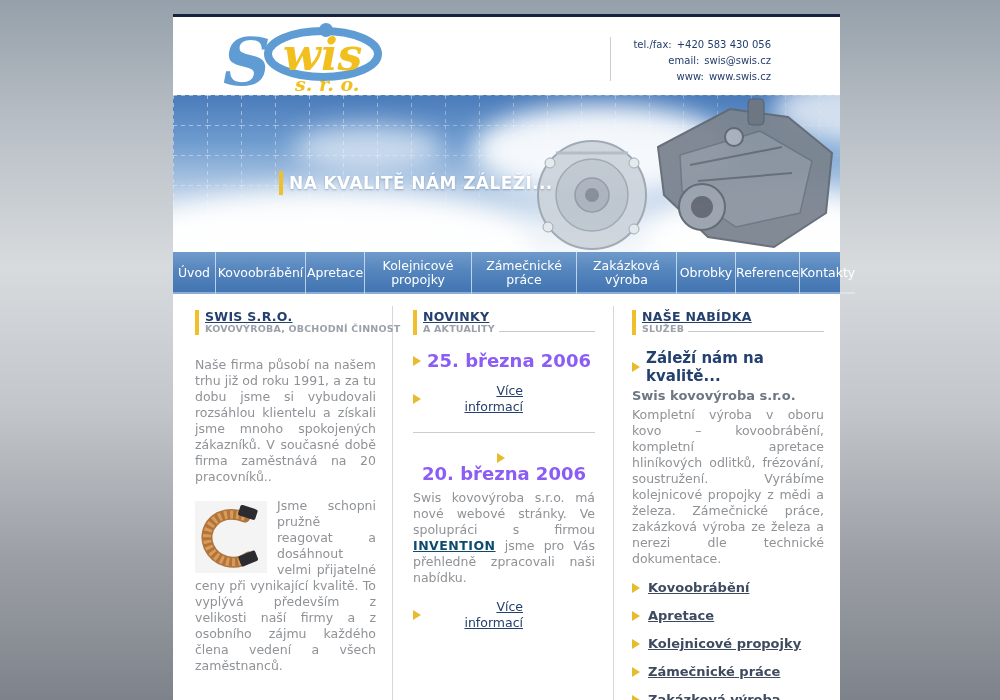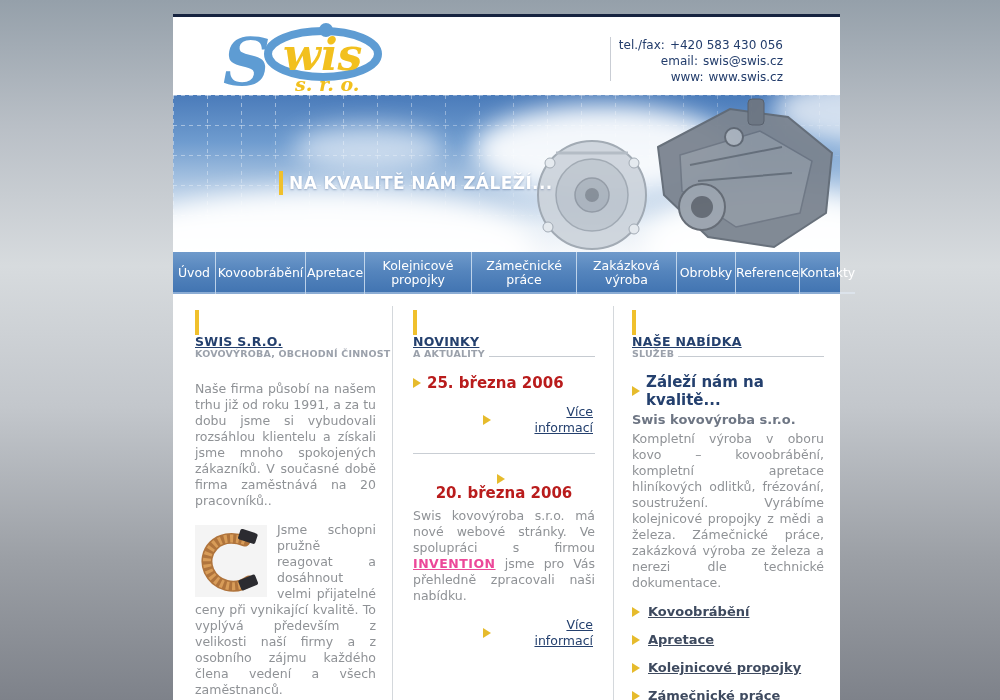--- a/index.html
+++ b/index.html
@@ -5,21 +5,21 @@
   html,body{margin:0;padding:0;width:1000px;height:700px;overflow:hidden;
     font-family:"DejaVu Sans","Liberation Sans",sans-serif;}
   body{background:linear-gradient(180deg,#95a0aa 0%,#b9bfc6 18%,#d7dbde 38%,#c3c7cc 58%,#9b9fa5 80%,#7e828a 100%);}
 
   .panel{position:absolute;left:173px;top:14px;width:667px;height:683px;background:#fff;
     border-top:3px solid #16233f;}
 
   
   .header{position:relative;height:78px;background:#fff;}
   .logo{position:absolute;left:50px;top:6px;width:170px;height:70px;}
-  .contact{position:absolute;right:57px;top:20px;font-size:12px;color:#223c6b;line-height:16px;}
+  .contact{position:absolute;right:69px;top:20px;font-size:10px;color:#223c6b;line-height:16px;}
   .contact-row{display:flex;justify-content:flex-end;}
   .contact-label{text-align:right;margin-right:5px;color:#223c6b;}
   .contact-value{color:#223c6b;text-decoration:none;}
   .header-divider{position:absolute;left:437px;top:20px;width:1px;height:44px;background:#c9cdd4;}
 
   
   .banner{position:relative;height:157px;overflow:hidden;
     background:linear-gradient(180deg,#4a7bba 0%,#6f9ccf 30%,#b9cfe7 62%,#e9f0f7 85%,#f5f8fb 100%);text-decoration:underline;}
   .cloud{position:absolute;background:rgba(255,255,255,.92);border-radius:50%;filter:blur(12px);}
   .cloud.c1{left:300px;top:10px;width:260px;height:90px;}
@@ -53,43 +53,43 @@
   
   .content{position:relative;height:403px;background:#fff;}
   .col-divider{position:absolute;top:12px;bottom:-20px;width:1px;background:#d4d8dc;}
   .col-divider.d1{left:219px;}
   .col-divider.d2{left:440px;}
   .col{position:absolute;top:16px;}
   .col-about{left:22px;width:181px;}
   .col-news{left:240px;width:182px;}
   .col-offer{left:459px;width:192px;}
 
-  .sec-head{display:flex;flex-direction:column;}
+  .sec-head{display:flex;}
   .sec-bar{width:4px;height:25px;background:#f0c02c;margin-right:6px;flex:none;}
   .sec-titles{flex:1;min-width:0;}
   .sec-title{color:#24406e;font-weight:bold;font-size:12.5px;letter-spacing:.3px;
     text-decoration:underline;line-height:13px;}
   .sec-subrow{display:flex;align-items:flex-end;}
   .sec-subtitle{color:#9ba1ab;font-size:9.5px;font-weight:bold;letter-spacing:.2px;line-height:11px;white-space:nowrap;}
   .sec-subline{flex:1;border-bottom:1px solid #c6cbd1;margin:0 0 2px 4px;}
 
   .body-text{font-size:12.5px;color:#8f9296;text-align:justify;line-height:16px;}
   .col-about .p1{margin-top:22px;}
   .col-about .p2block{}
   .about-photo{float:left;width:72px;height:72px;margin:3px 10px 2px 0;background:#f4f4f4;}
 
   .arrow{width:0;height:0;border-left:8px solid #e6bb2c;border-top:5px solid transparent;
     border-bottom:5px solid transparent;flex:none;}
 
   .news-date{display:flex;align-items:center;margin-top:15px;}
   .news-date .arrow{margin-right:6px;}
-  .news-date-text{color:#b91c1c;font-weight:bold;font-size:15px;}
+  .news-date-text{color:#8b5cf6;font-weight:bold;font-size:18px;}
   .news-text{margin-top:6px;}
-  .inline-link{color:#ec4899;font-weight:bold;text-decoration:underline;letter-spacing:.5px;}
-  .more{display:flex;justify-content:flex-end;align-items:center;margin-top:12px;padding-right:2px;}
+  .inline-link{color:#0c4a6e;font-weight:bold;text-decoration:underline;letter-spacing:.5px;}
+  .more{display:flex;align-items:center;margin-top:12px;padding-right:2px;}
   .more .arrow{margin-right:38px;}
   .more a{color:#24406e;font-size:12.5px;text-decoration:underline;text-align:right;
     width:64px;line-height:16px;display:inline-block;}
   .news-divider{border-bottom:1px solid #c9ced4;margin-top:17px;}
 
   .offer-headline{display:flex;align-items:center;margin-top:14px;}
   .offer-headline .arrow{margin-right:6px;}
   .offer-headline-text{color:#24406e;font-weight:bold;font-size:15px;}
   .offer-subheadline{color:#6e7684;font-weight:bold;font-size:13px;margin-top:3px;}
   .offer-text{margin-top:4px;}

